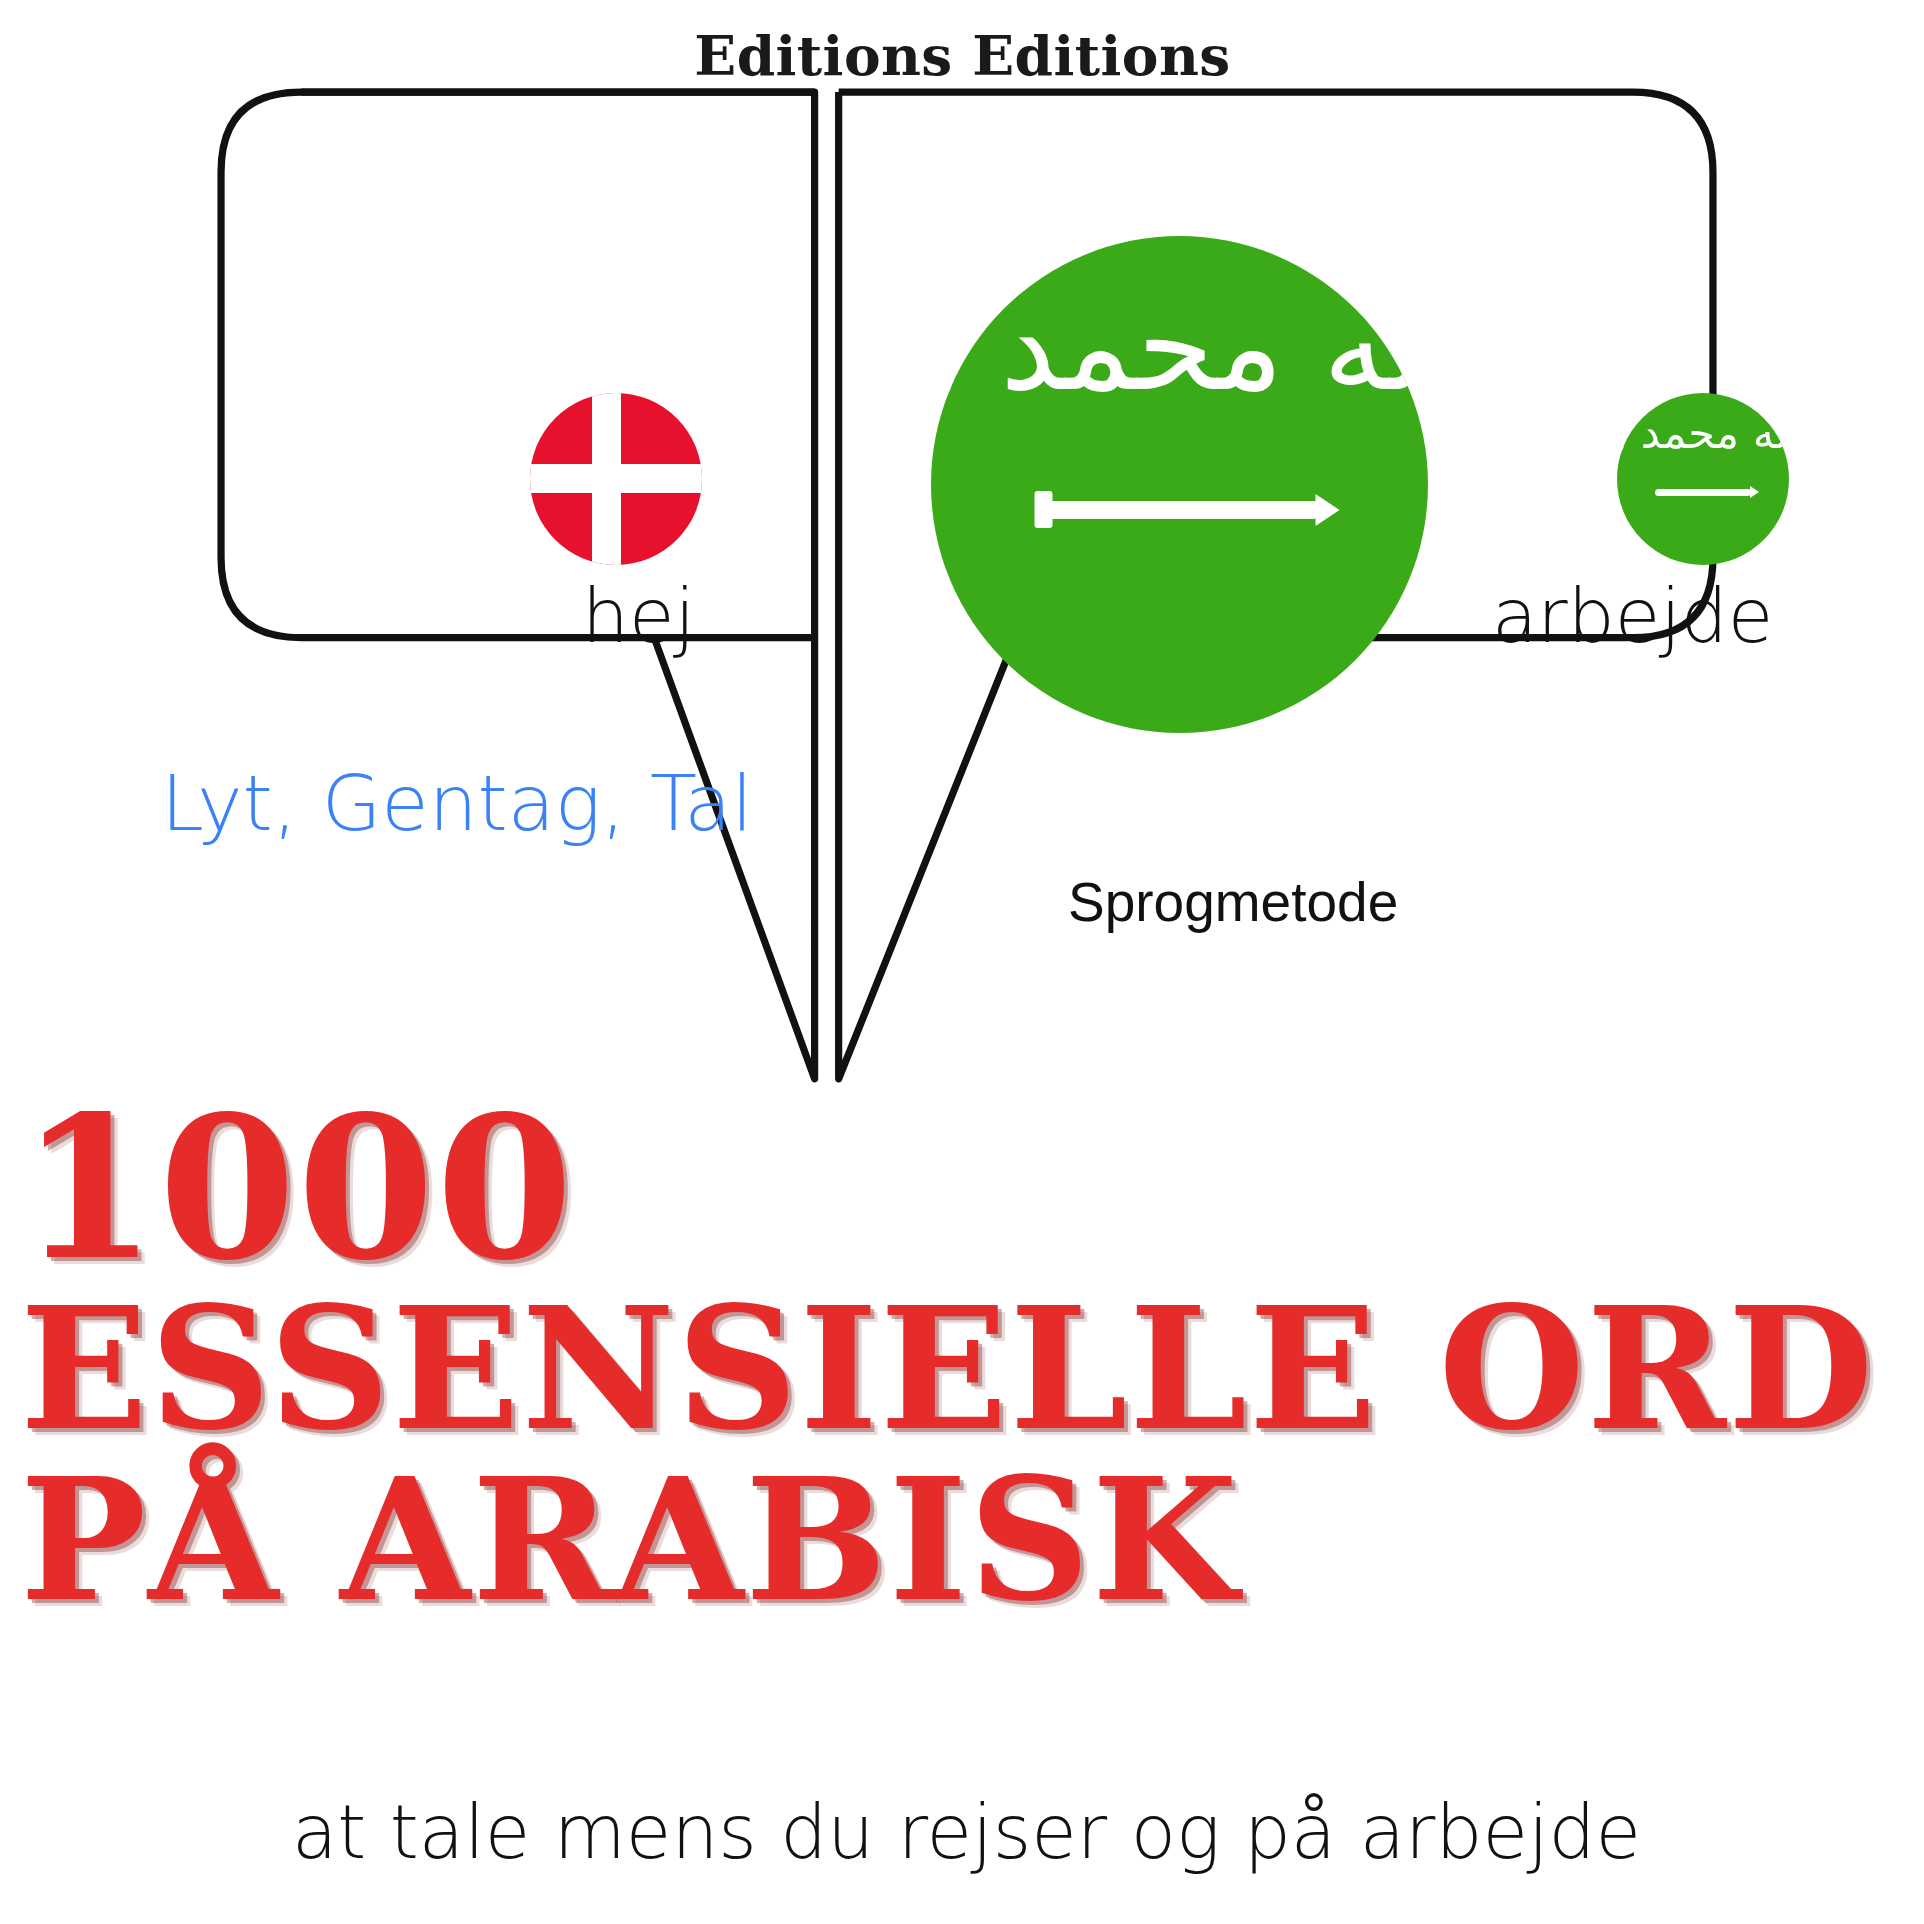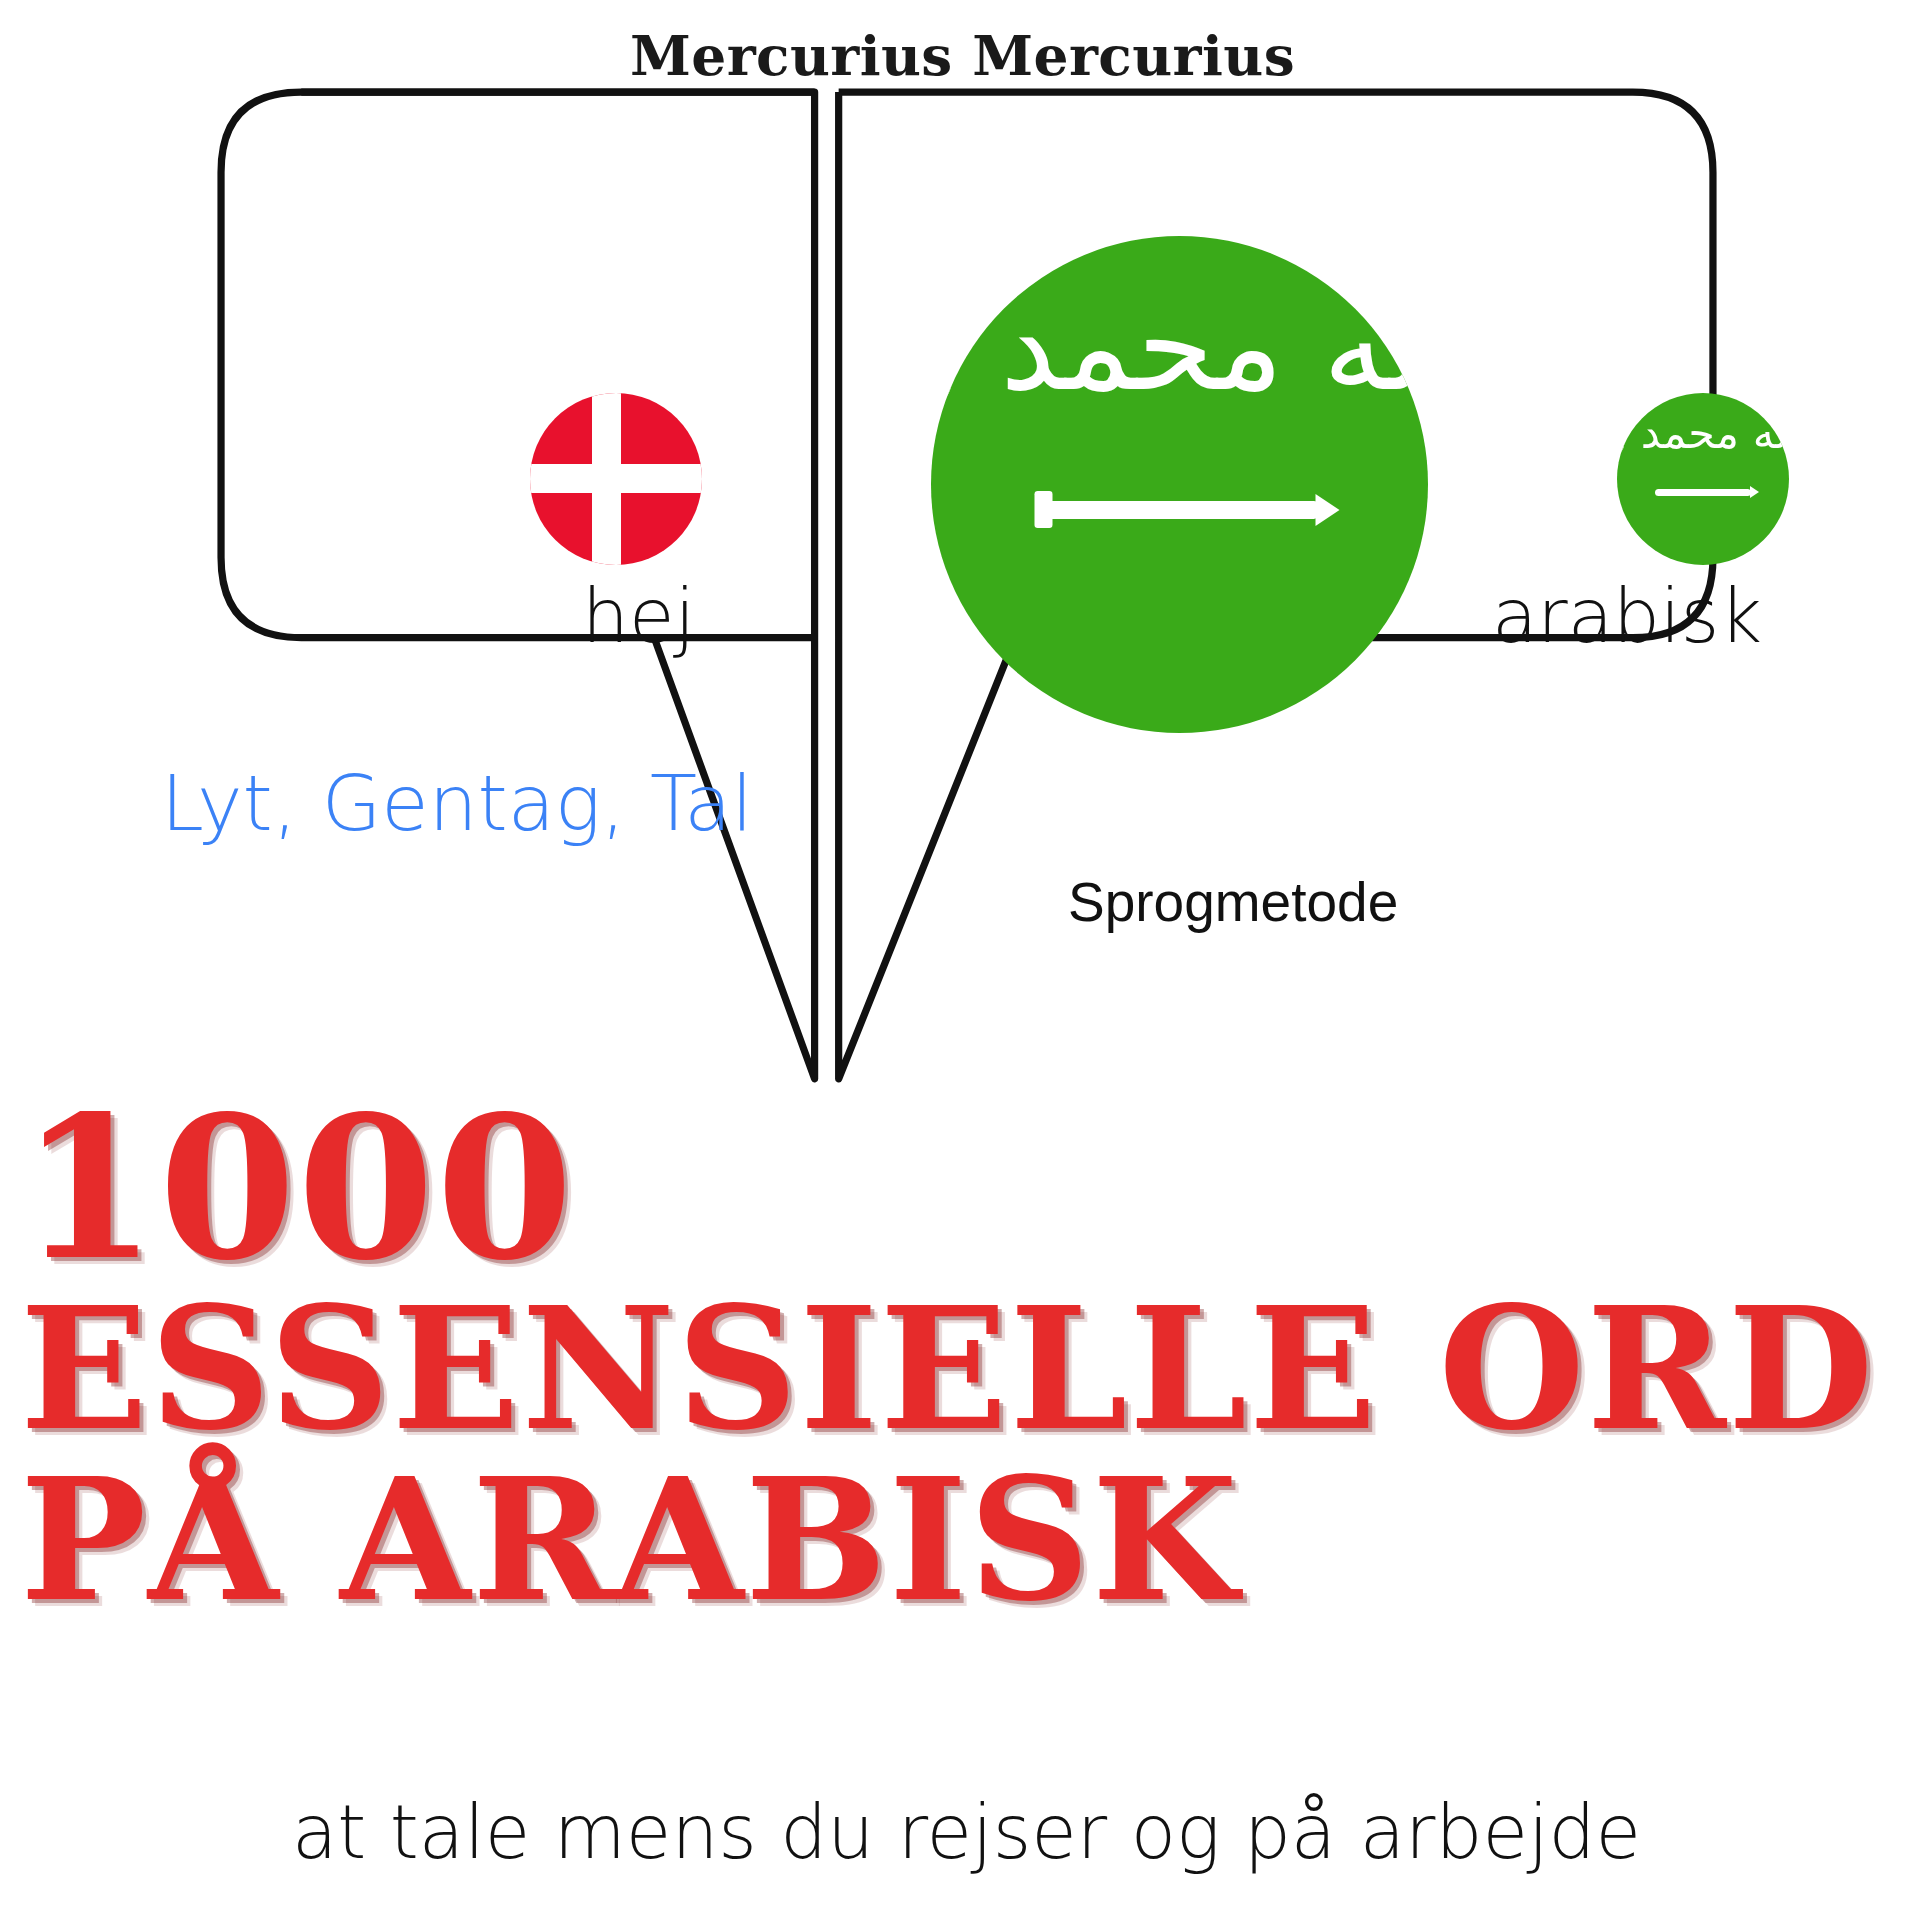--- a/index.html
+++ b/index.html
@@ -251,21 +251,21 @@
     font-weight: 300;
     font-size: 74px;
     color: #111111;
   }
 </style>
 </head>
 <body>
 
 <div class="cover">
 
-  <div class="publisher">Mercurius Mercurius</div>
+  <div class="publisher">Editions Editions</div>
 
   <div class="bubble-wrap">
     <svg class="bubble-svg" viewBox="0 0 1900 1300" preserveAspectRatio="none">
       <path d="M 120 20
                L 760 20
                L 760 700
                L 560 700
                L 760 1250
                L 760 20" fill="none" stroke="#111111" stroke-width="9" stroke-linejoin="round"></path>
       <path d="M 790 20
@@ -298,21 +298,21 @@
 
     <div class="flag flag-sa-small">
       <div class="sa-inner">
         <div class="sa-script">لا إله إلا الله محمد رسول الله</div>
         <div class="sa-sword"></div>
       </div>
     </div>
 
     <div class="greeting greeting-left">hej</div>
 
-    <div class="greeting greeting-right">arabisk</div>
+    <div class="greeting greeting-right">arbejde</div>
   </div>
 
   <div class="method-left">Lyt, Gentag, Tal</div>
 
   <div class="method-right">Sprogmetode</div>
 
   <div class="title-block">
     <div class="title-num">1000</div>
     <div class="title-l1">essensielle ord</div>
     <div class="title-l2">på arabisk</div>

